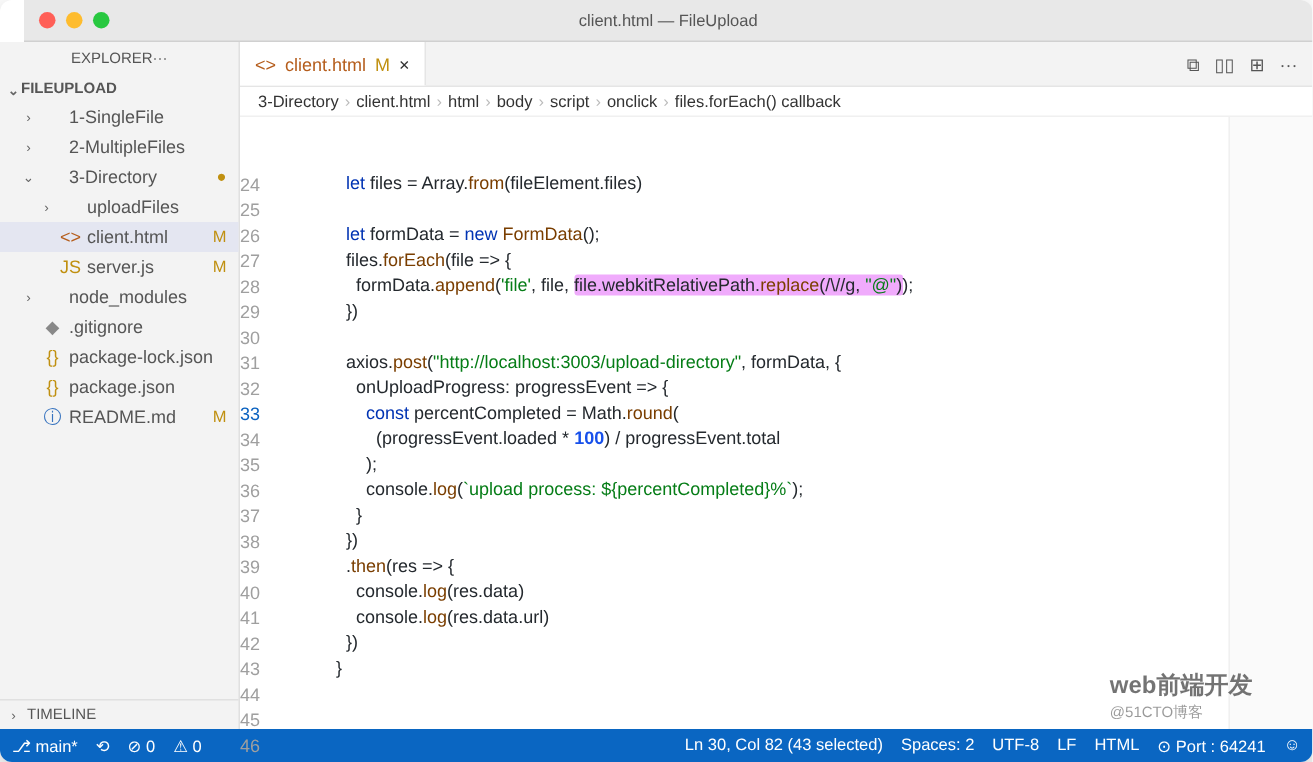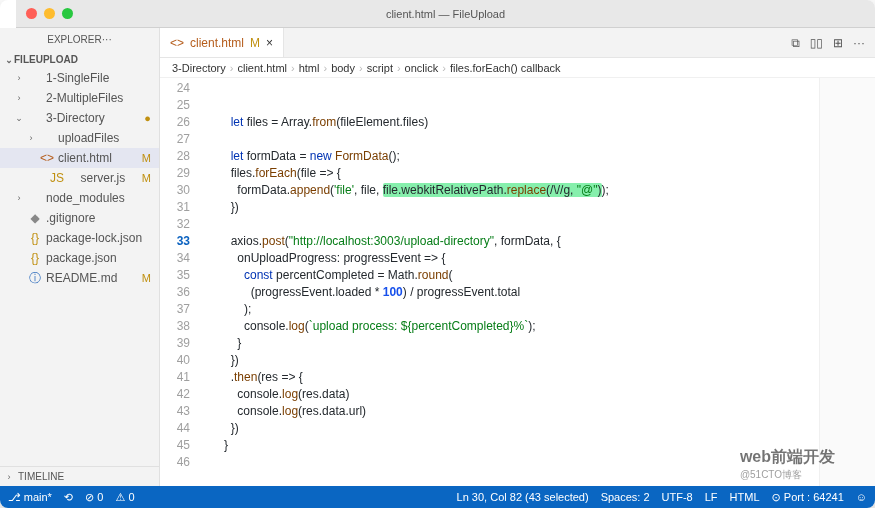--- a/index.html
+++ b/index.html
@@ -22,29 +22,29 @@
 .chev { width: 10px; display: inline-flex; justify-content: center; color: #666; font-size: 9px; }
 .editor { flex: 1; display: flex; flex-direction: column; min-width: 0; background: #fff; }
 .tabs { height: 30px; display: flex; align-items: center; border-bottom: 1px solid #e5e5e5; background: #f3f3f3; }
 .tab { height: 100%; display: flex; align-items: center; gap: 6px; padding: 0 10px; background: #fff; border-right: 1px solid #e5e5e5; font-size: 12px; }
 .tab .name { color: #b55d1c; }
 .tab-actions { margin-left: auto; display: flex; gap: 10px; padding-right: 10px; color: #555; }
 .crumbs { height: 20px; display: flex; align-items: center; gap: 4px; padding: 0 12px; font-size: 11px; color: #666; border-bottom: 1px solid #f0f0f0; }
 .crumbs .sep { color: #bbb; }
 .cb { color: #333; }
 .code-wrap { flex: 1; display: flex; min-height: 0; position: relative; }
-.gutter { width: 44px; background: #fff; text-align: right; padding-right: 14px; color: #9f9f9f; font-family: Menlo, Consolas, monospace; font-size: 12px; line-height: 17px; padding-top: 2px; }
-.gutter .ln.hl { color: #0b62c0; font-weight: 700; }
+.gutter { width: 44px; background: #fff; padding-right: 14px; color: #9f9f9f; font-family: Menlo, Consolas, monospace; font-size: 12px; line-height: 17px; padding-top: 2px; margin-top: 35px; }
+.gutter .ln.hl { color: #0b62c0; font-weight: 400; }
 .code { flex: 1; font-family: Menlo, Consolas, monospace; font-size: 12px; line-height: 17px; white-space: pre; color: #24292e; padding-top: 2px; overflow: hidden; }
 .minimap { width: 56px; background: #fafafa; border-left: 1px solid #f0f0f0; }
 .kw { color: #0033b3; }
 .str { color: #067d17; }
 .num { color: #1750eb; font-weight: bold; }
 .fn { color: #7a3e00; }
-.selbg { background: #86efac; border-radius: 2px; }
+.selbg { background: #f0abfc; border-radius: 2px; }
 .statusbar { height: 22px; background: #0a66c2; display: flex; align-items: center; color: #fff; font-size: 11px; padding: 0 8px; gap: 12px; }
 .statusbar .grow { flex: 1; }
 .timeline { margin-top: auto; border-top: 1px solid #e0e0e0; padding: 4px; font-size: 10px; color: #555; display:flex; align-items:center; gap:4px;}
 .watermark { position: absolute; right: 40px; bottom: 26px; font-size: 16px; font-weight: bold; color: rgba(0,0,0,.55); text-shadow: 0 0 3px #fff; }
 .watermark small { display:block; font-size:10px; font-weight: normal; color: rgba(0,0,0,.4); }
 .orange { color: #b55d1c; }
 .yellow { color: #c09010; }
 .blue { color: #3773bf; }
 .gray { color: #888; }
 </style>
@@ -95,21 +95,21 @@
             <span class="ico "></span>
             <span class="lbl">uploadFiles</span>
             <span class="badge "></span>
           </div>
           <div class="item sel" style="padding-left: 26px;">
             <span class="chev"></span>
             <span class="ico orange">&lt;&gt;</span>
             <span class="lbl">client.html</span>
             <span class="badge yellow">M</span>
           </div>
-          <div class="item" style="padding-left: 36px; text-align: center;">
+          <div class="item" style="padding-left: 26px;">
             <span class="chev"></span>
             <span class="ico yellow">JS</span>
             <span class="lbl">server.js</span>
             <span class="badge yellow">M</span>
           </div>
           <div class="item" style="padding-left: 14px;">
             <span class="chev">›</span>
             <span class="ico "></span>
             <span class="lbl">node_modules</span>
             <span class="badge "></span>

